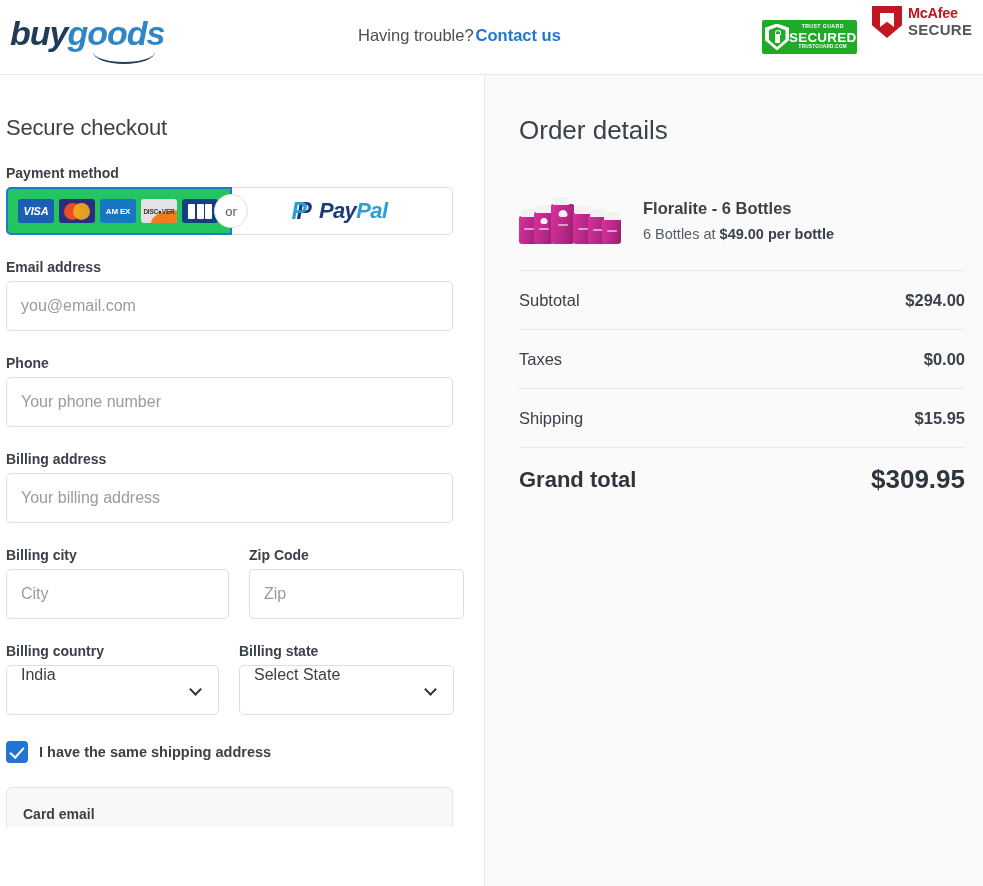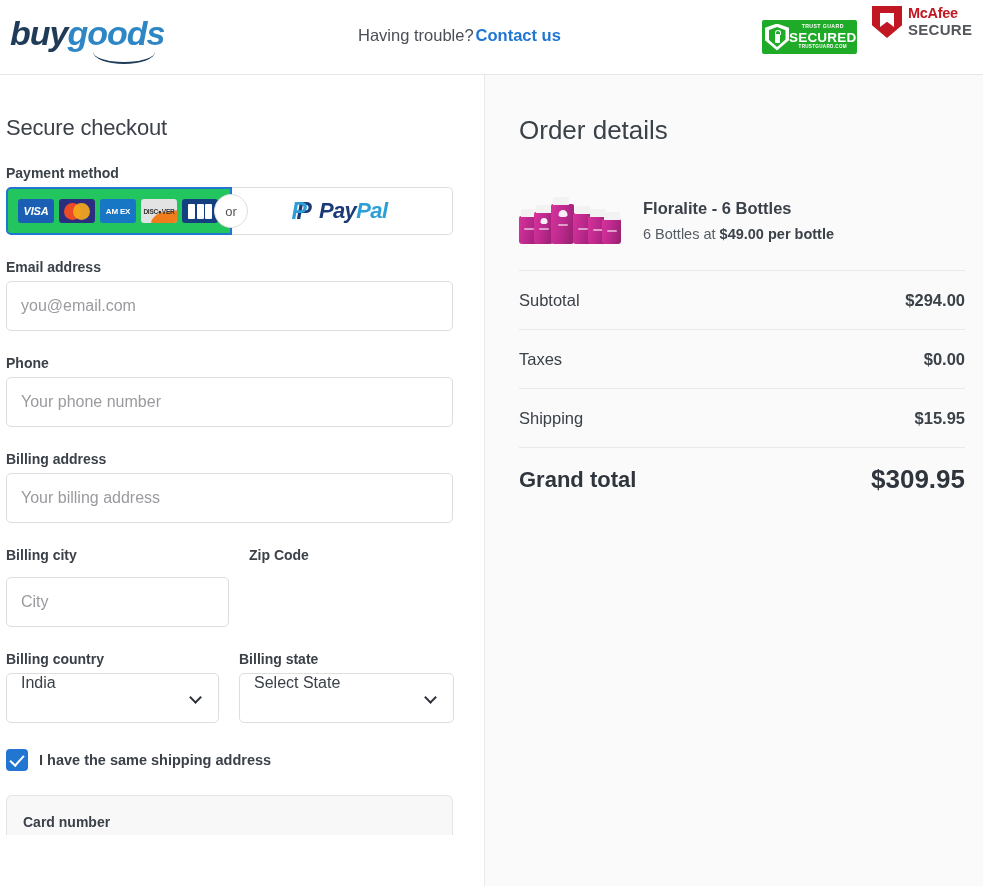--- a/index.html
+++ b/index.html
@@ -154,21 +154,21 @@
   .pp-mark { font-size: 23px; font-weight: bold; font-style: italic; color: #1b3a78; line-height: 1; position: relative; }
   .pp-mark .front { color: #2c9fd6; position: absolute; left: -5px; top: 0; }
   .pp-text { font-size: 22px; font-weight: bold; font-style: italic; letter-spacing: -0.6px; }
   .pp-text .a { color: #1b3a78; }
   .pp-text .b { color: #2c9fd6; }
 
   
   .two { display: flex; gap: 20px; }
   .col-a { width: 223px; }
   .col-b { width: 215px; }
-  .inp-half { width: 100%; margin-top: 8px; }
+  .inp-half { width: 100%; }
 
   .sel {
     width: 100%; height: 50px;
     border: 1px solid #dededf; border-radius: 5px; background: #fff;
     font-size: 16px; color: #3b4149; padding: 0 0 0 14px;
     font-family: inherit; outline: none; position: relative;
     display: flex; align-items: flex-start; cursor: pointer;
   }
   .sel .chev {
     position: absolute; right: 18px; top: 19px;
@@ -333,20 +333,21 @@
       <input class="inp" type="text" placeholder="Your billing address" style="">
     </div>
 
     <div class="grp two">
       <div class="col-a">
         <label class="field-label">Billing city</label>
         <input class="inp inp-half" type="text" placeholder="City" style="">
       </div>
       <div class="col-b">
         <label class="field-label">Zip Code</label>
+        <input class="inp inp-half" type="text" placeholder="Zip" style="">
       </div>
     </div>
 
     <div class="grp two">
       <div>
         <label class="field-label">Billing country</label>
         <div class="sel sel-country">
           <span>India</span>
           <i class="chev"></i>
         </div>
@@ -359,21 +360,21 @@
         </div>
       </div>
     </div>
 
     <div class="chk-row">
       <div class="chk"></div>
       <span class="chk-label">I have the same shipping address</span>
     </div>
 
     <div class="card-panel">
-      <span class="lbl">Card number</span>
+      <span class="lbl">Card email</span>
     </div>
 
   </div>
 
   <div class="right">
 
     <h2>Order details</h2>
 
     <div class="product">
       <div class="bottles">

